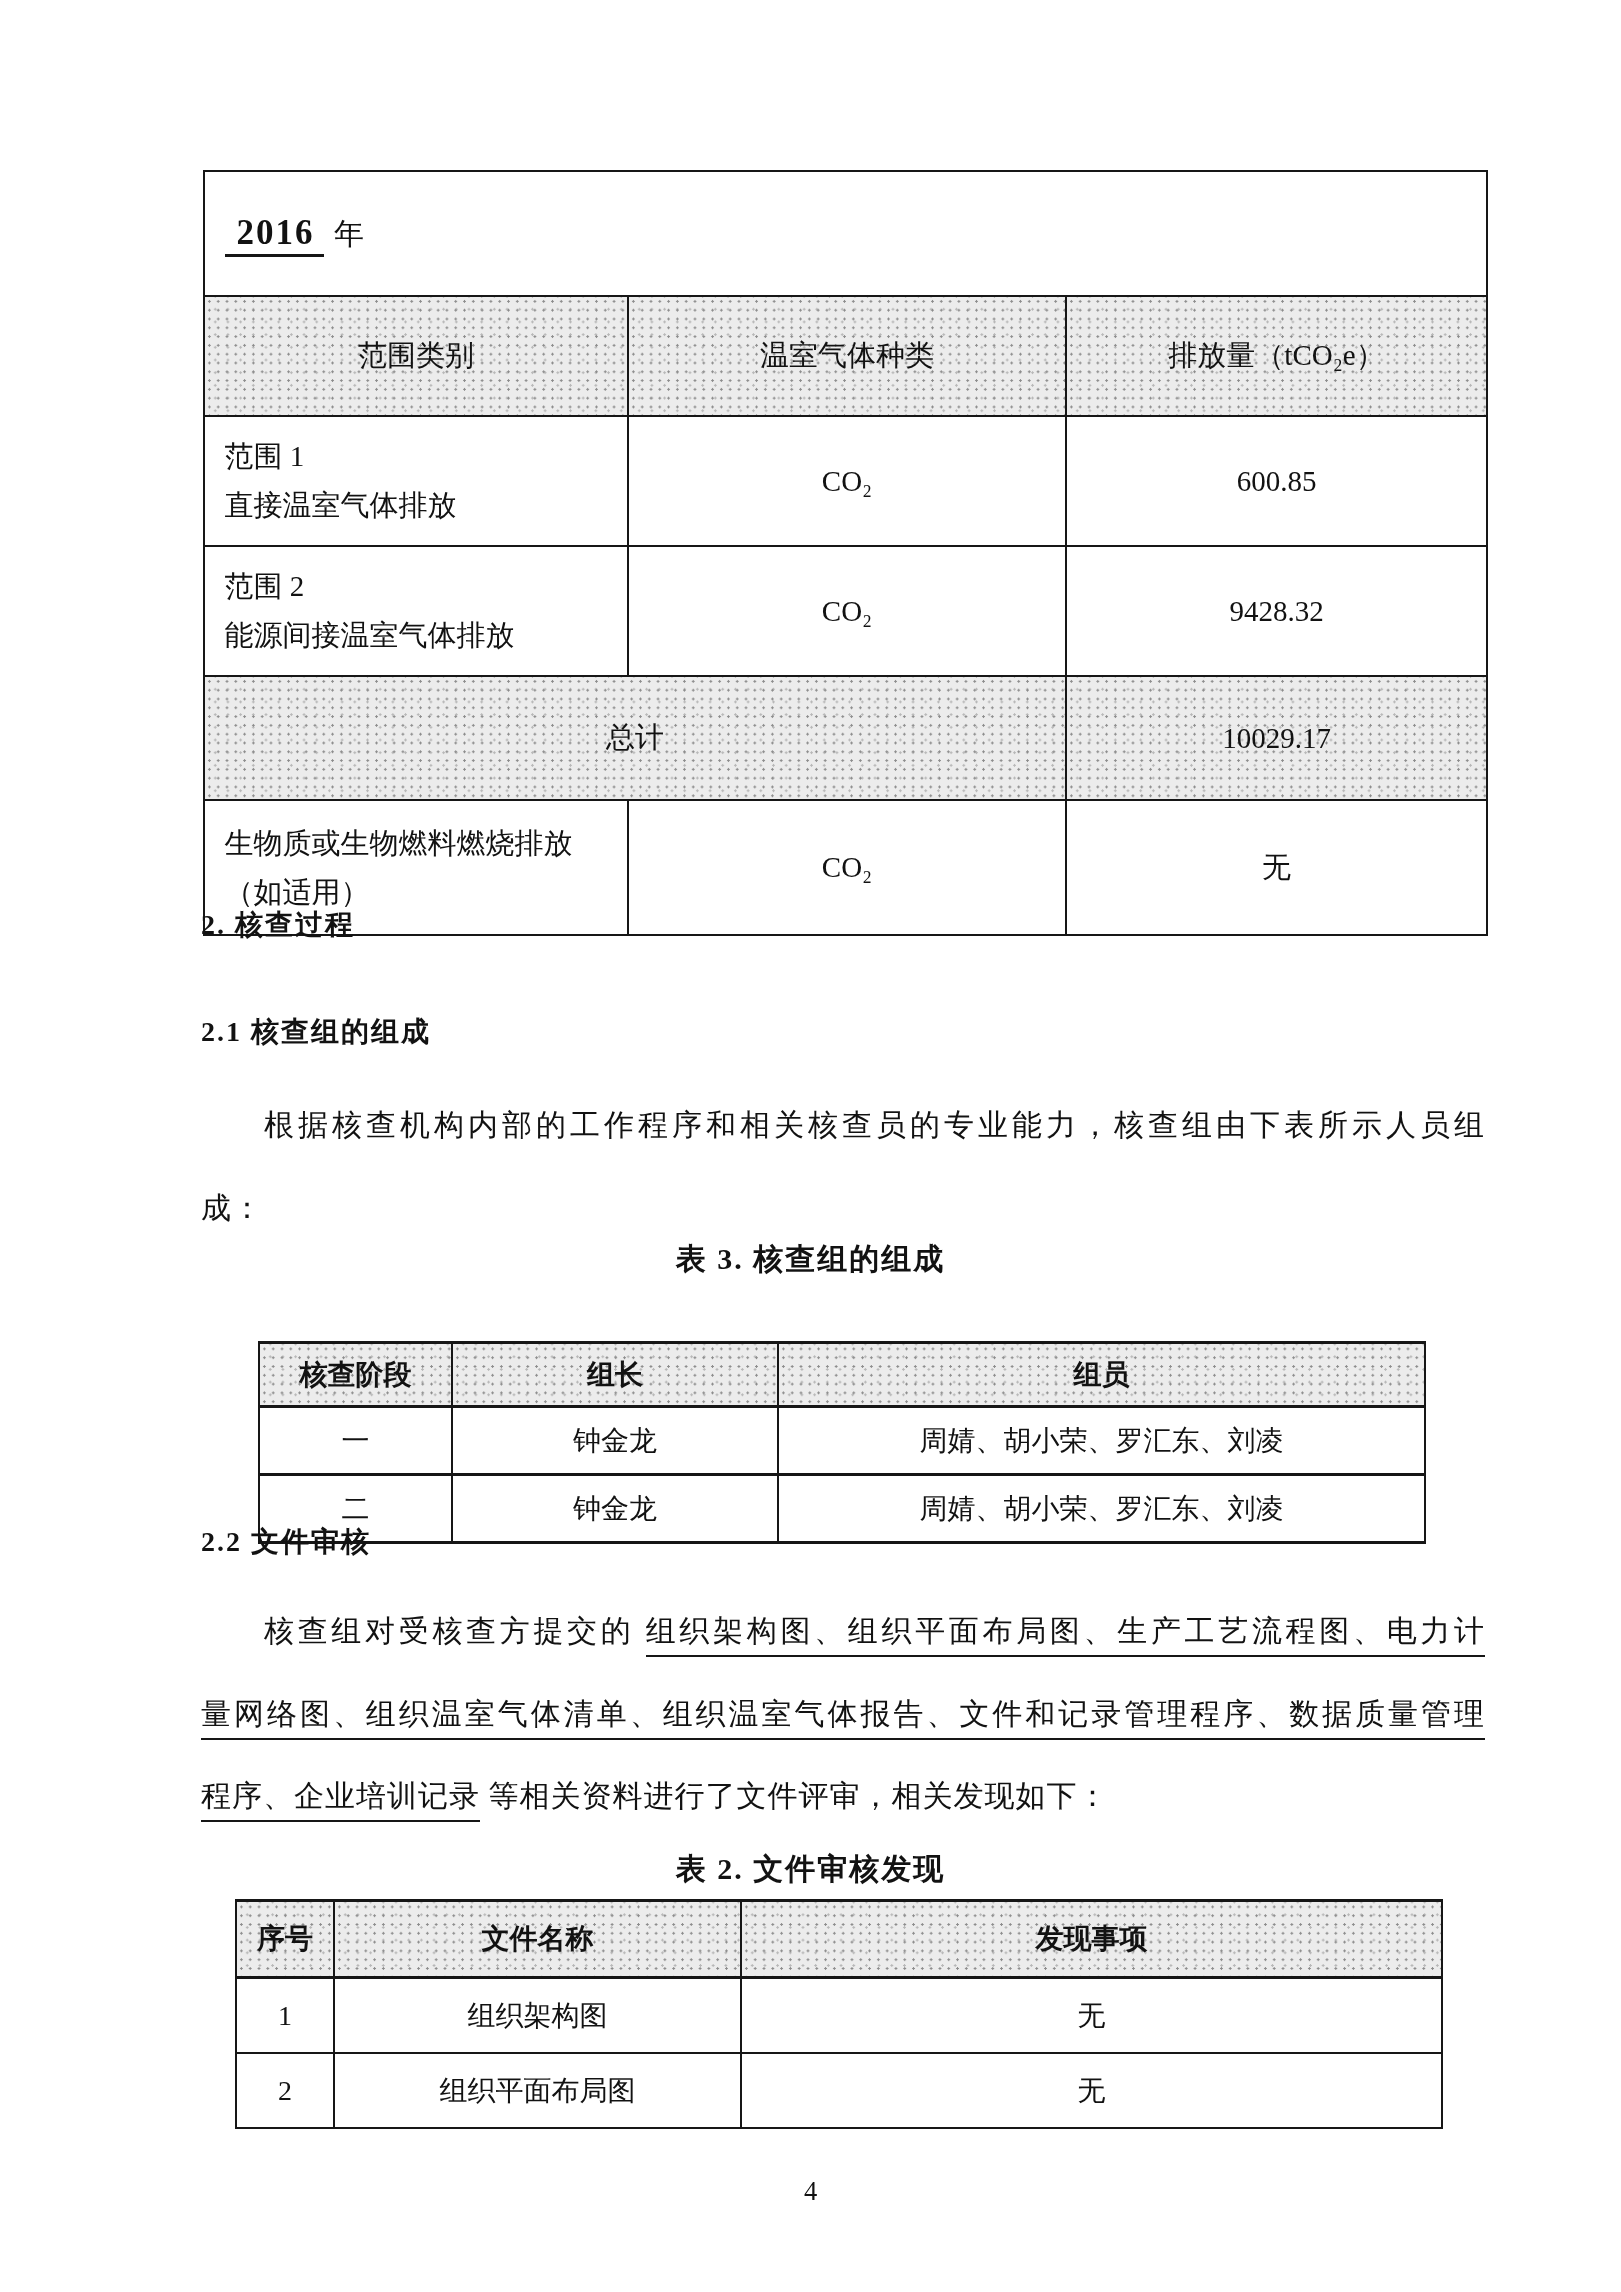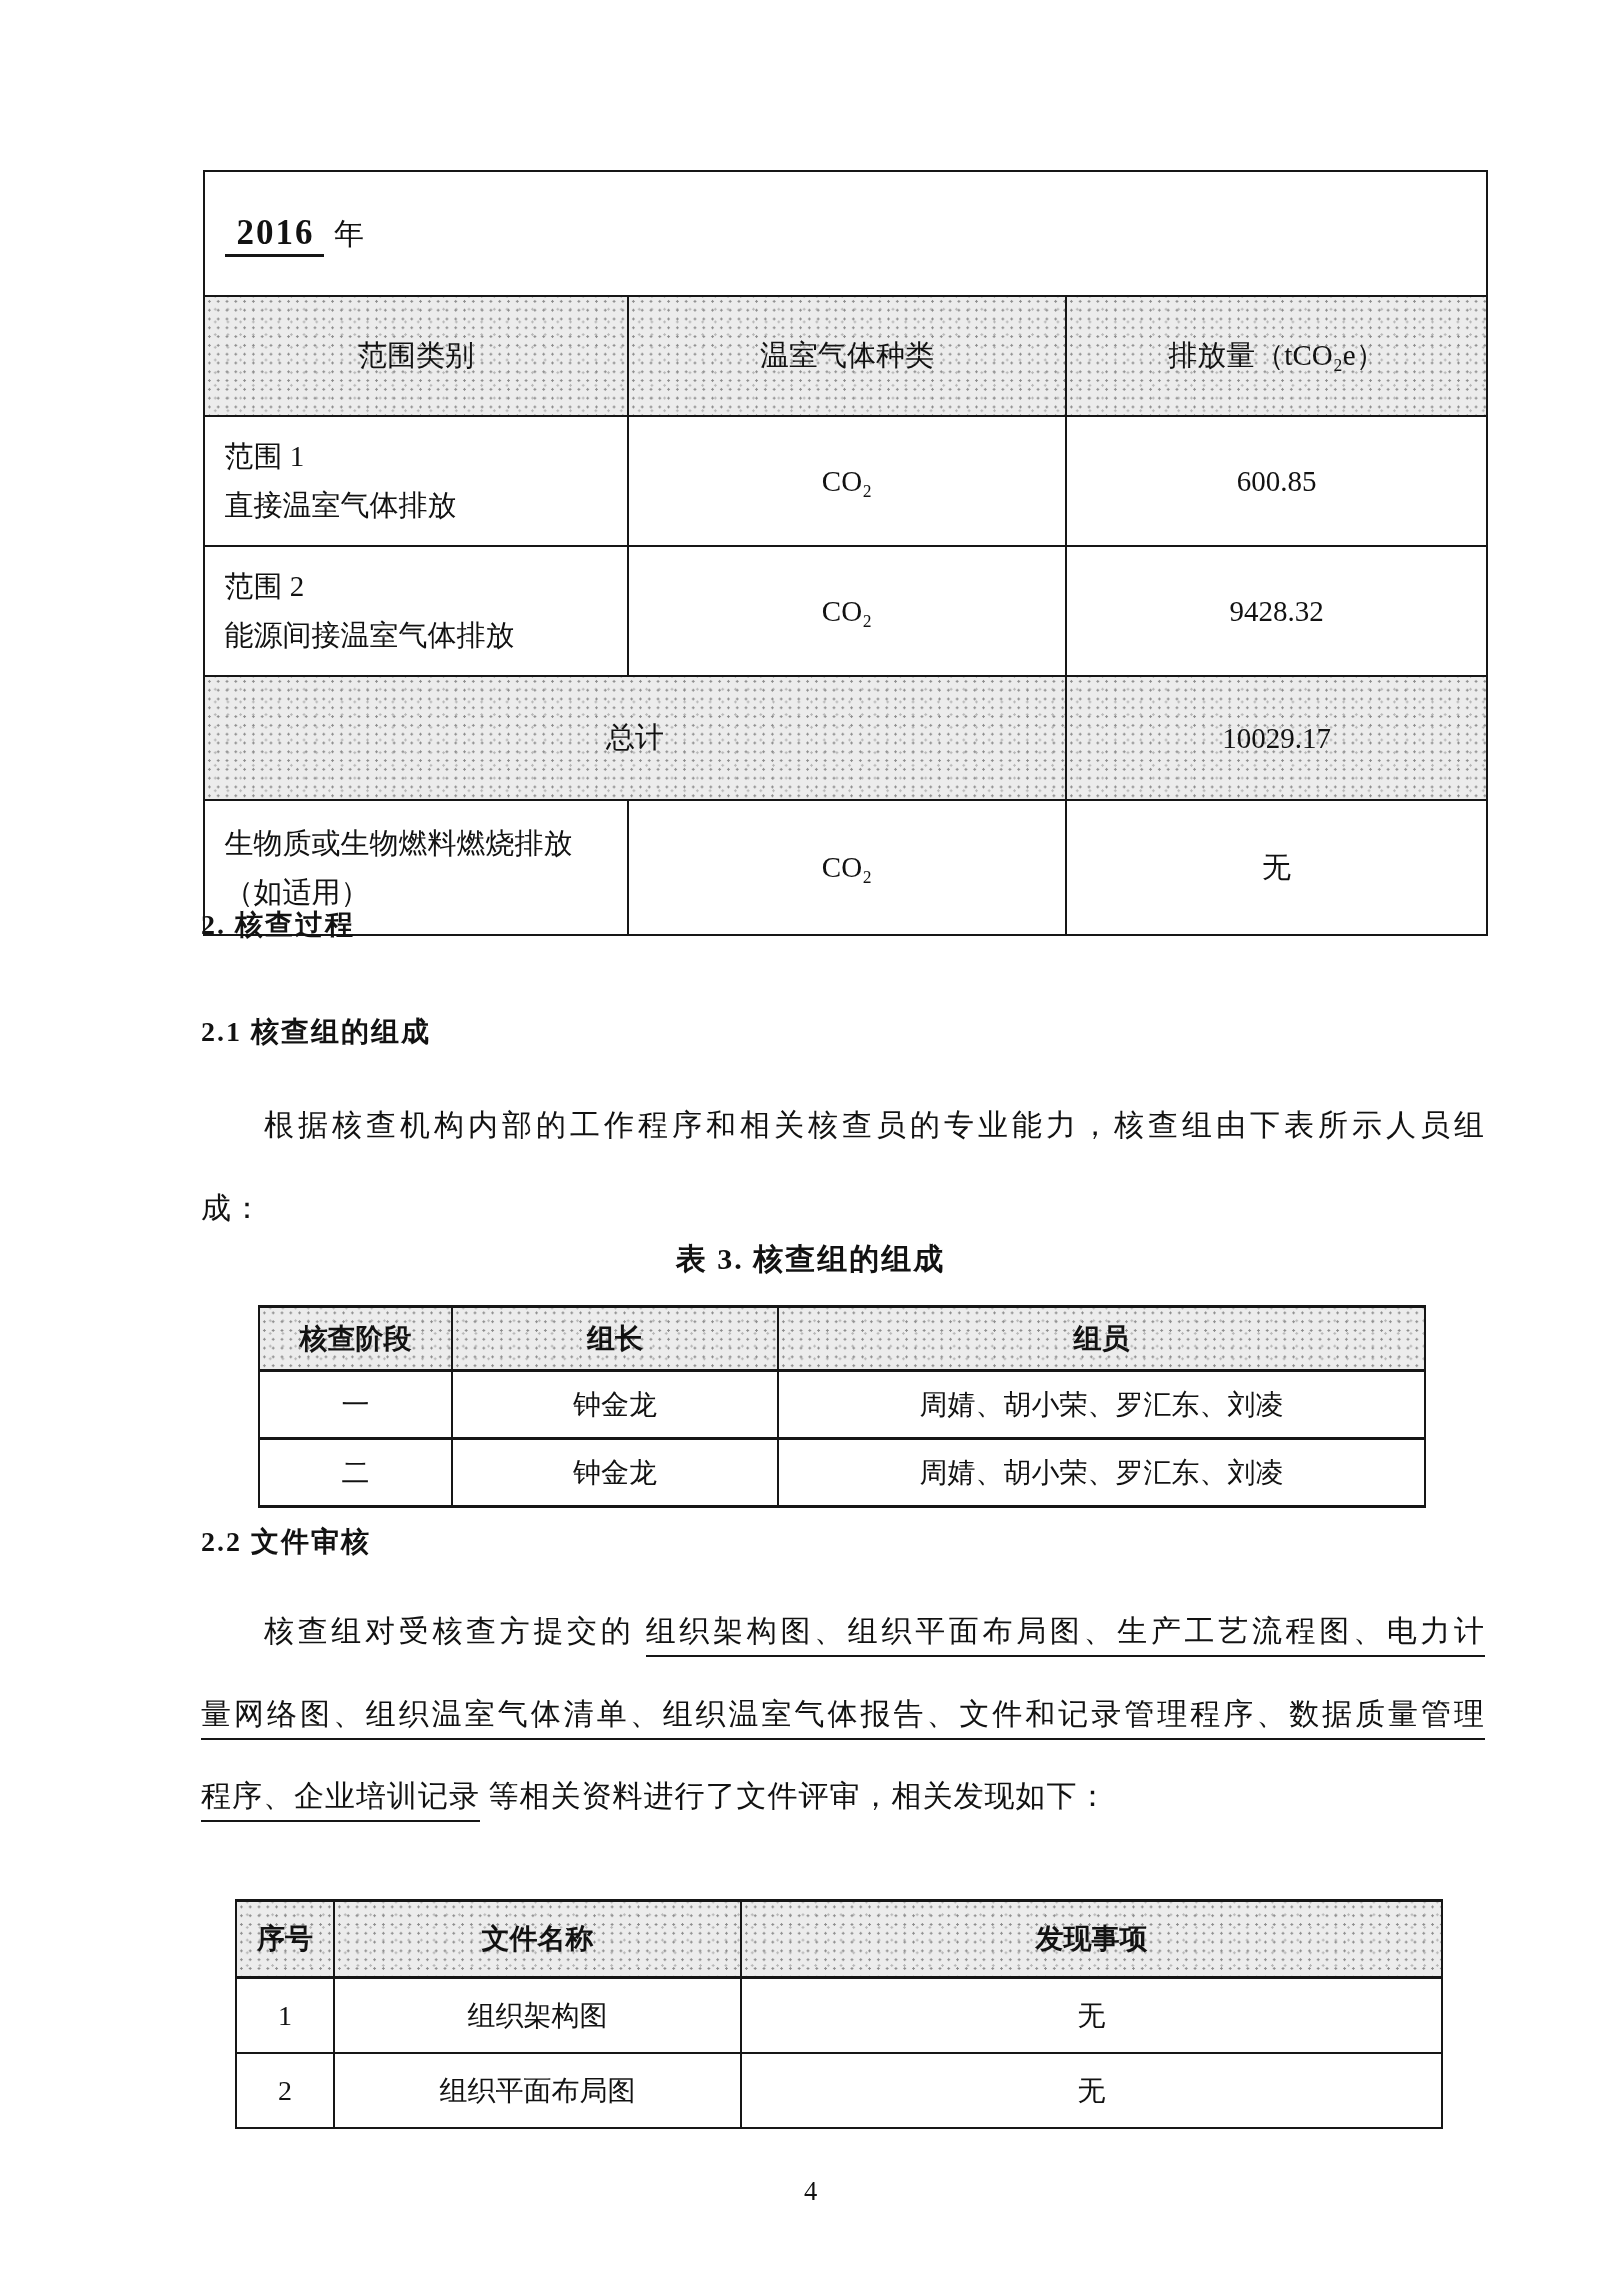--- a/index.html
+++ b/index.html
@@ -49,21 +49,21 @@
   .year-suffix{font-size:30px;margin-left:9.8px;}
 
   
   .h-sec{font-size:28px;font-weight:bold;letter-spacing:2px;white-space:nowrap;}
   .para-line{font-size:30px;letter-spacing:1px;width:1284px;white-space:nowrap;}
   .just{text-align:justify;text-align-last:justify;white-space:normal;}
   .useg{border-bottom:2.9px solid #161616;padding-bottom:7.8px;}
   .caption{width:1621px;text-align:center;font-size:30px;font-weight:bold;letter-spacing:2px;}
 
   
-  .t-team{width:1166px;border:2.9px solid #161616;}
+  .t-team{width:1166px;border:2.9px solid #161616;margin-top:36px;}
   .t-team td,.t-team th{
     border:2px solid #161616;
     border-top-width:3.9px;border-bottom-width:3.9px;
     font-size:28px;text-align:center;vertical-align:middle;padding:0;
   }
   .t-team th{height:61px;font-weight:bold;}
   .t-team td{height:65px;}
 
   
   .t-review{width:1206px;border:2.9px solid #161616;}
@@ -169,20 +169,21 @@
     <span class="useg">组织架构图、组织平面布局图、生产工艺流程图、电力计</span>
   </div>
   <div class="para-line just abs" style="left:201px;top:1694px;">
     <span class="useg">量网络图、组织温室气体清单、组织温室气体报告、文件和记录管理程序、数据质量管理</span>
   </div>
   <div class="para-line abs" style="left:201px;top:1776px;">
     <span class="useg">程序、企业培训记录</span>
     <span>等相关资料进行了文件评审，相关发现如下：</span>
   </div>
 
+  <div class="caption abs" style="left:0;top:1849px;">表 2. 文件审核发现</div>
 
   <table class="t-review abs" style="left:235px;top:1899px;">
     <colgroup>
         <col style="width:98px">
         <col style="width:407px">
         <col style="width:701px">
       </colgroup>
     <tbody>
         <tr>
       <th class="shade">序号</th>

